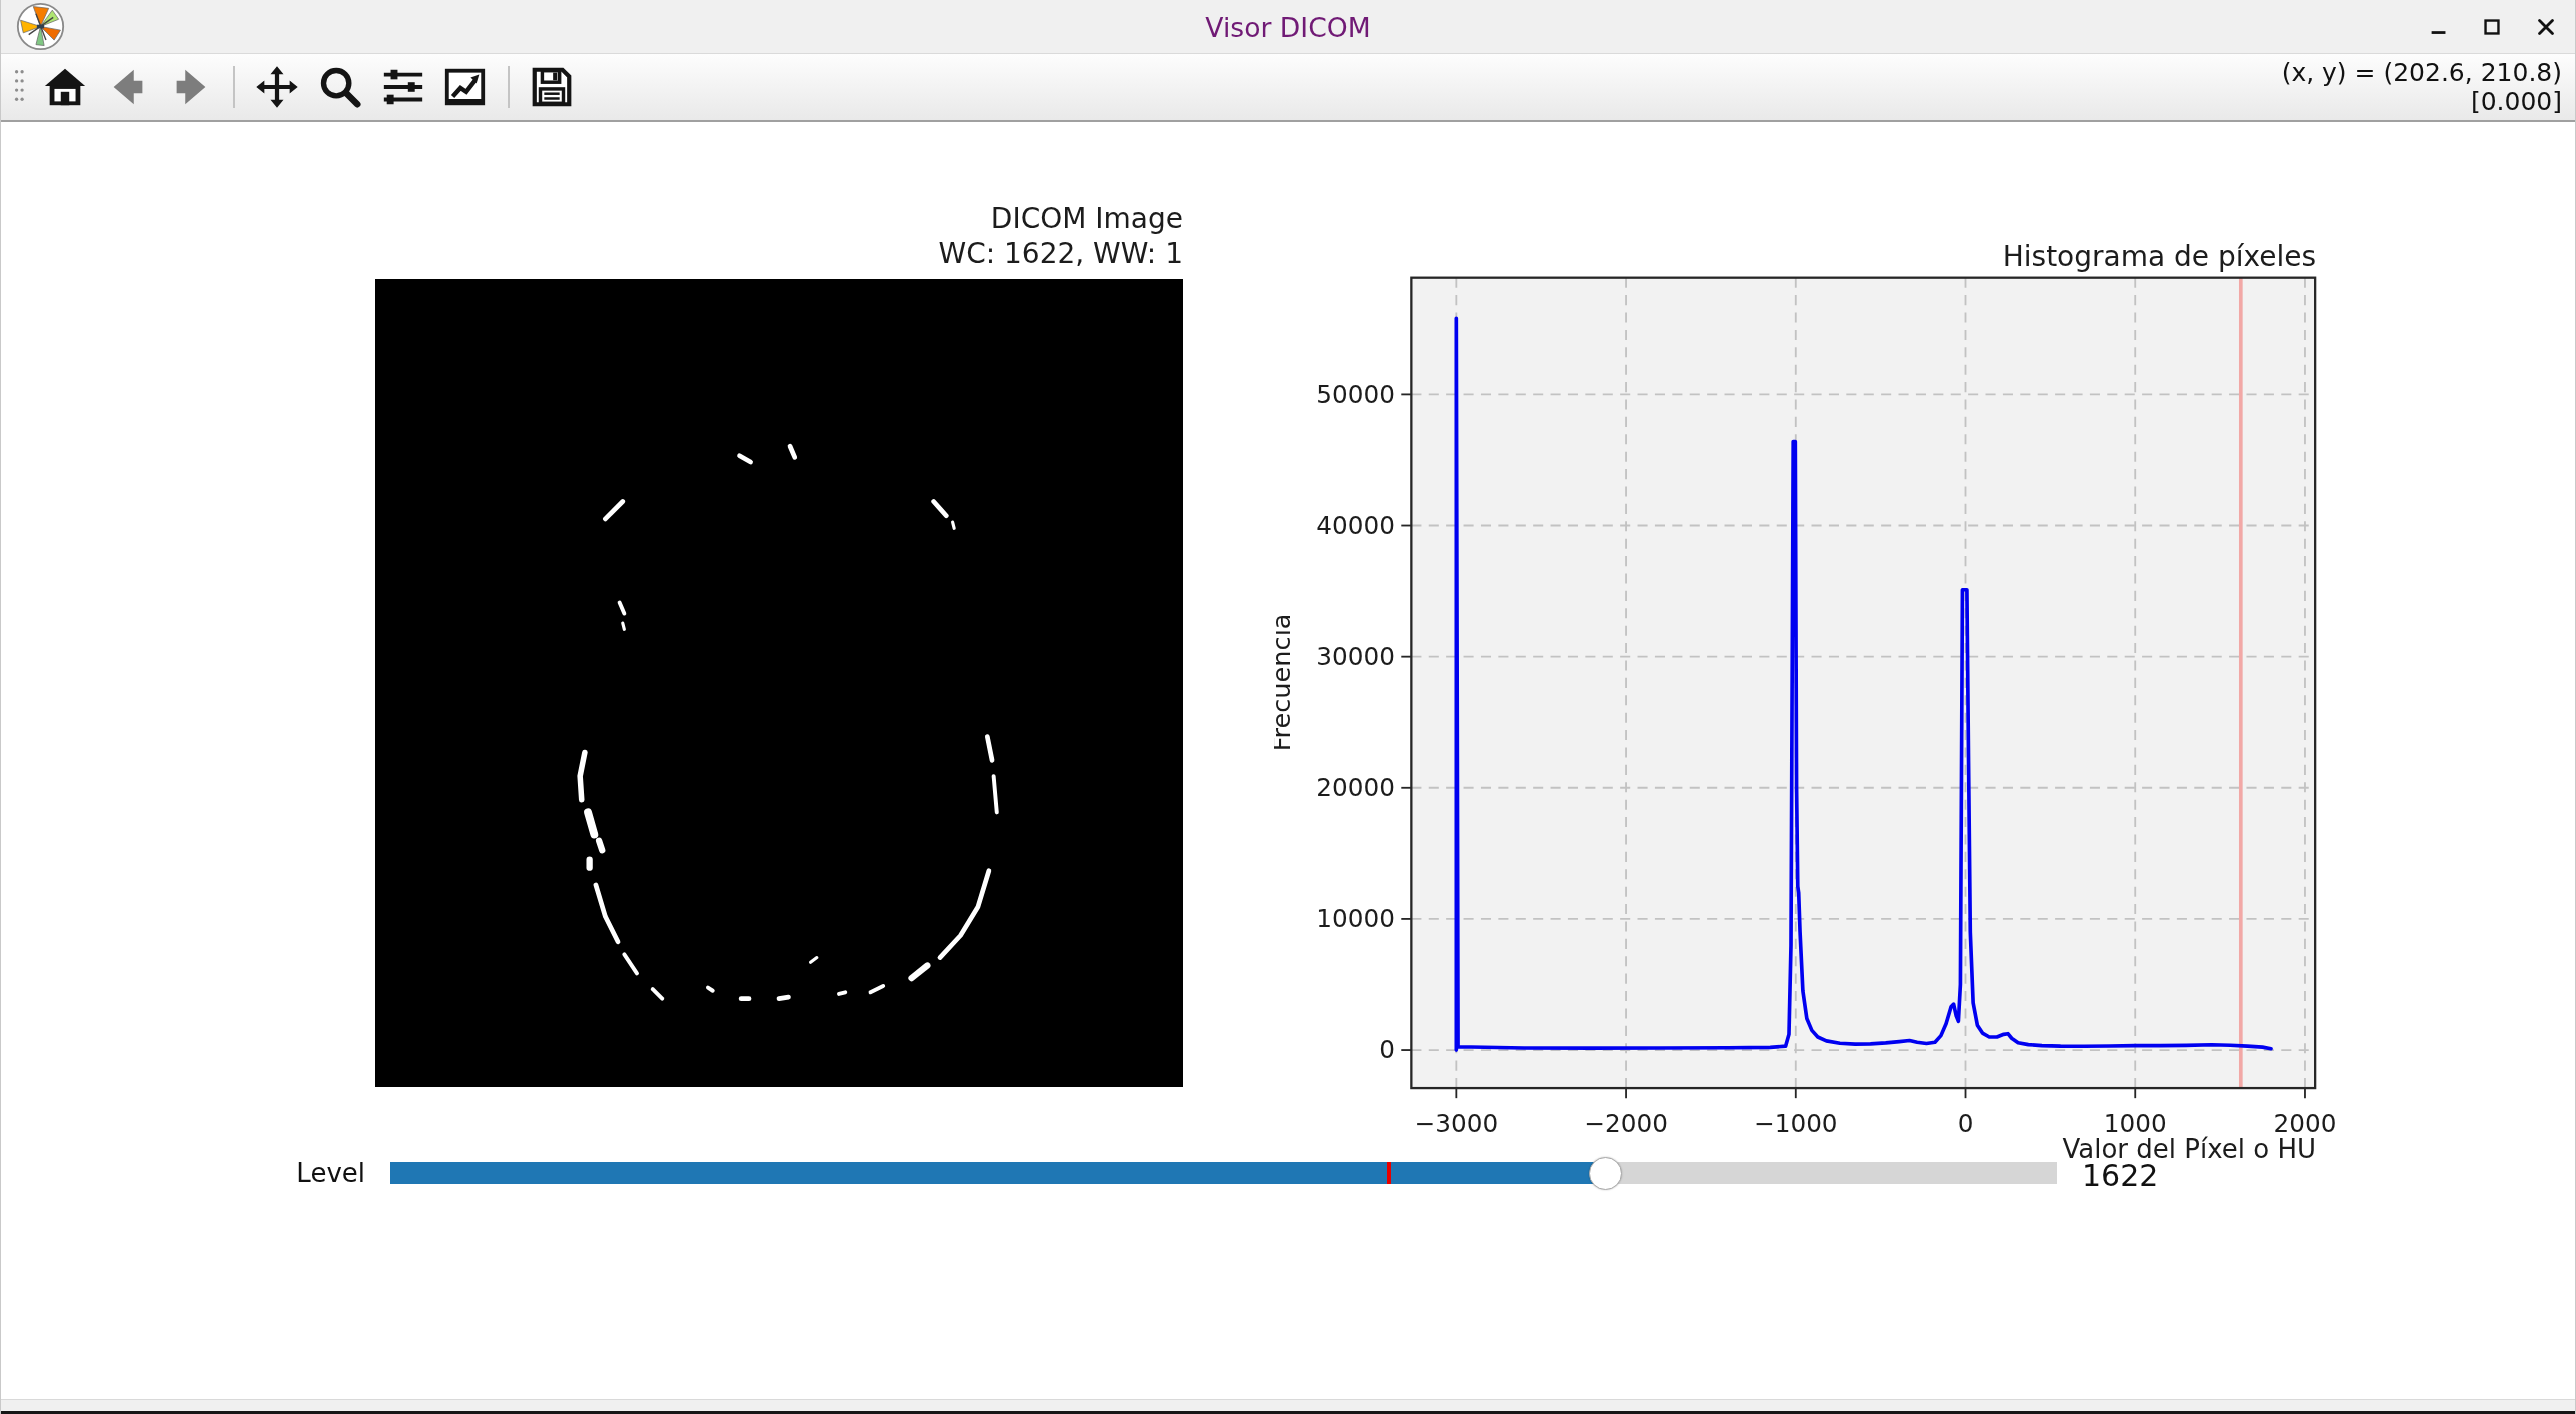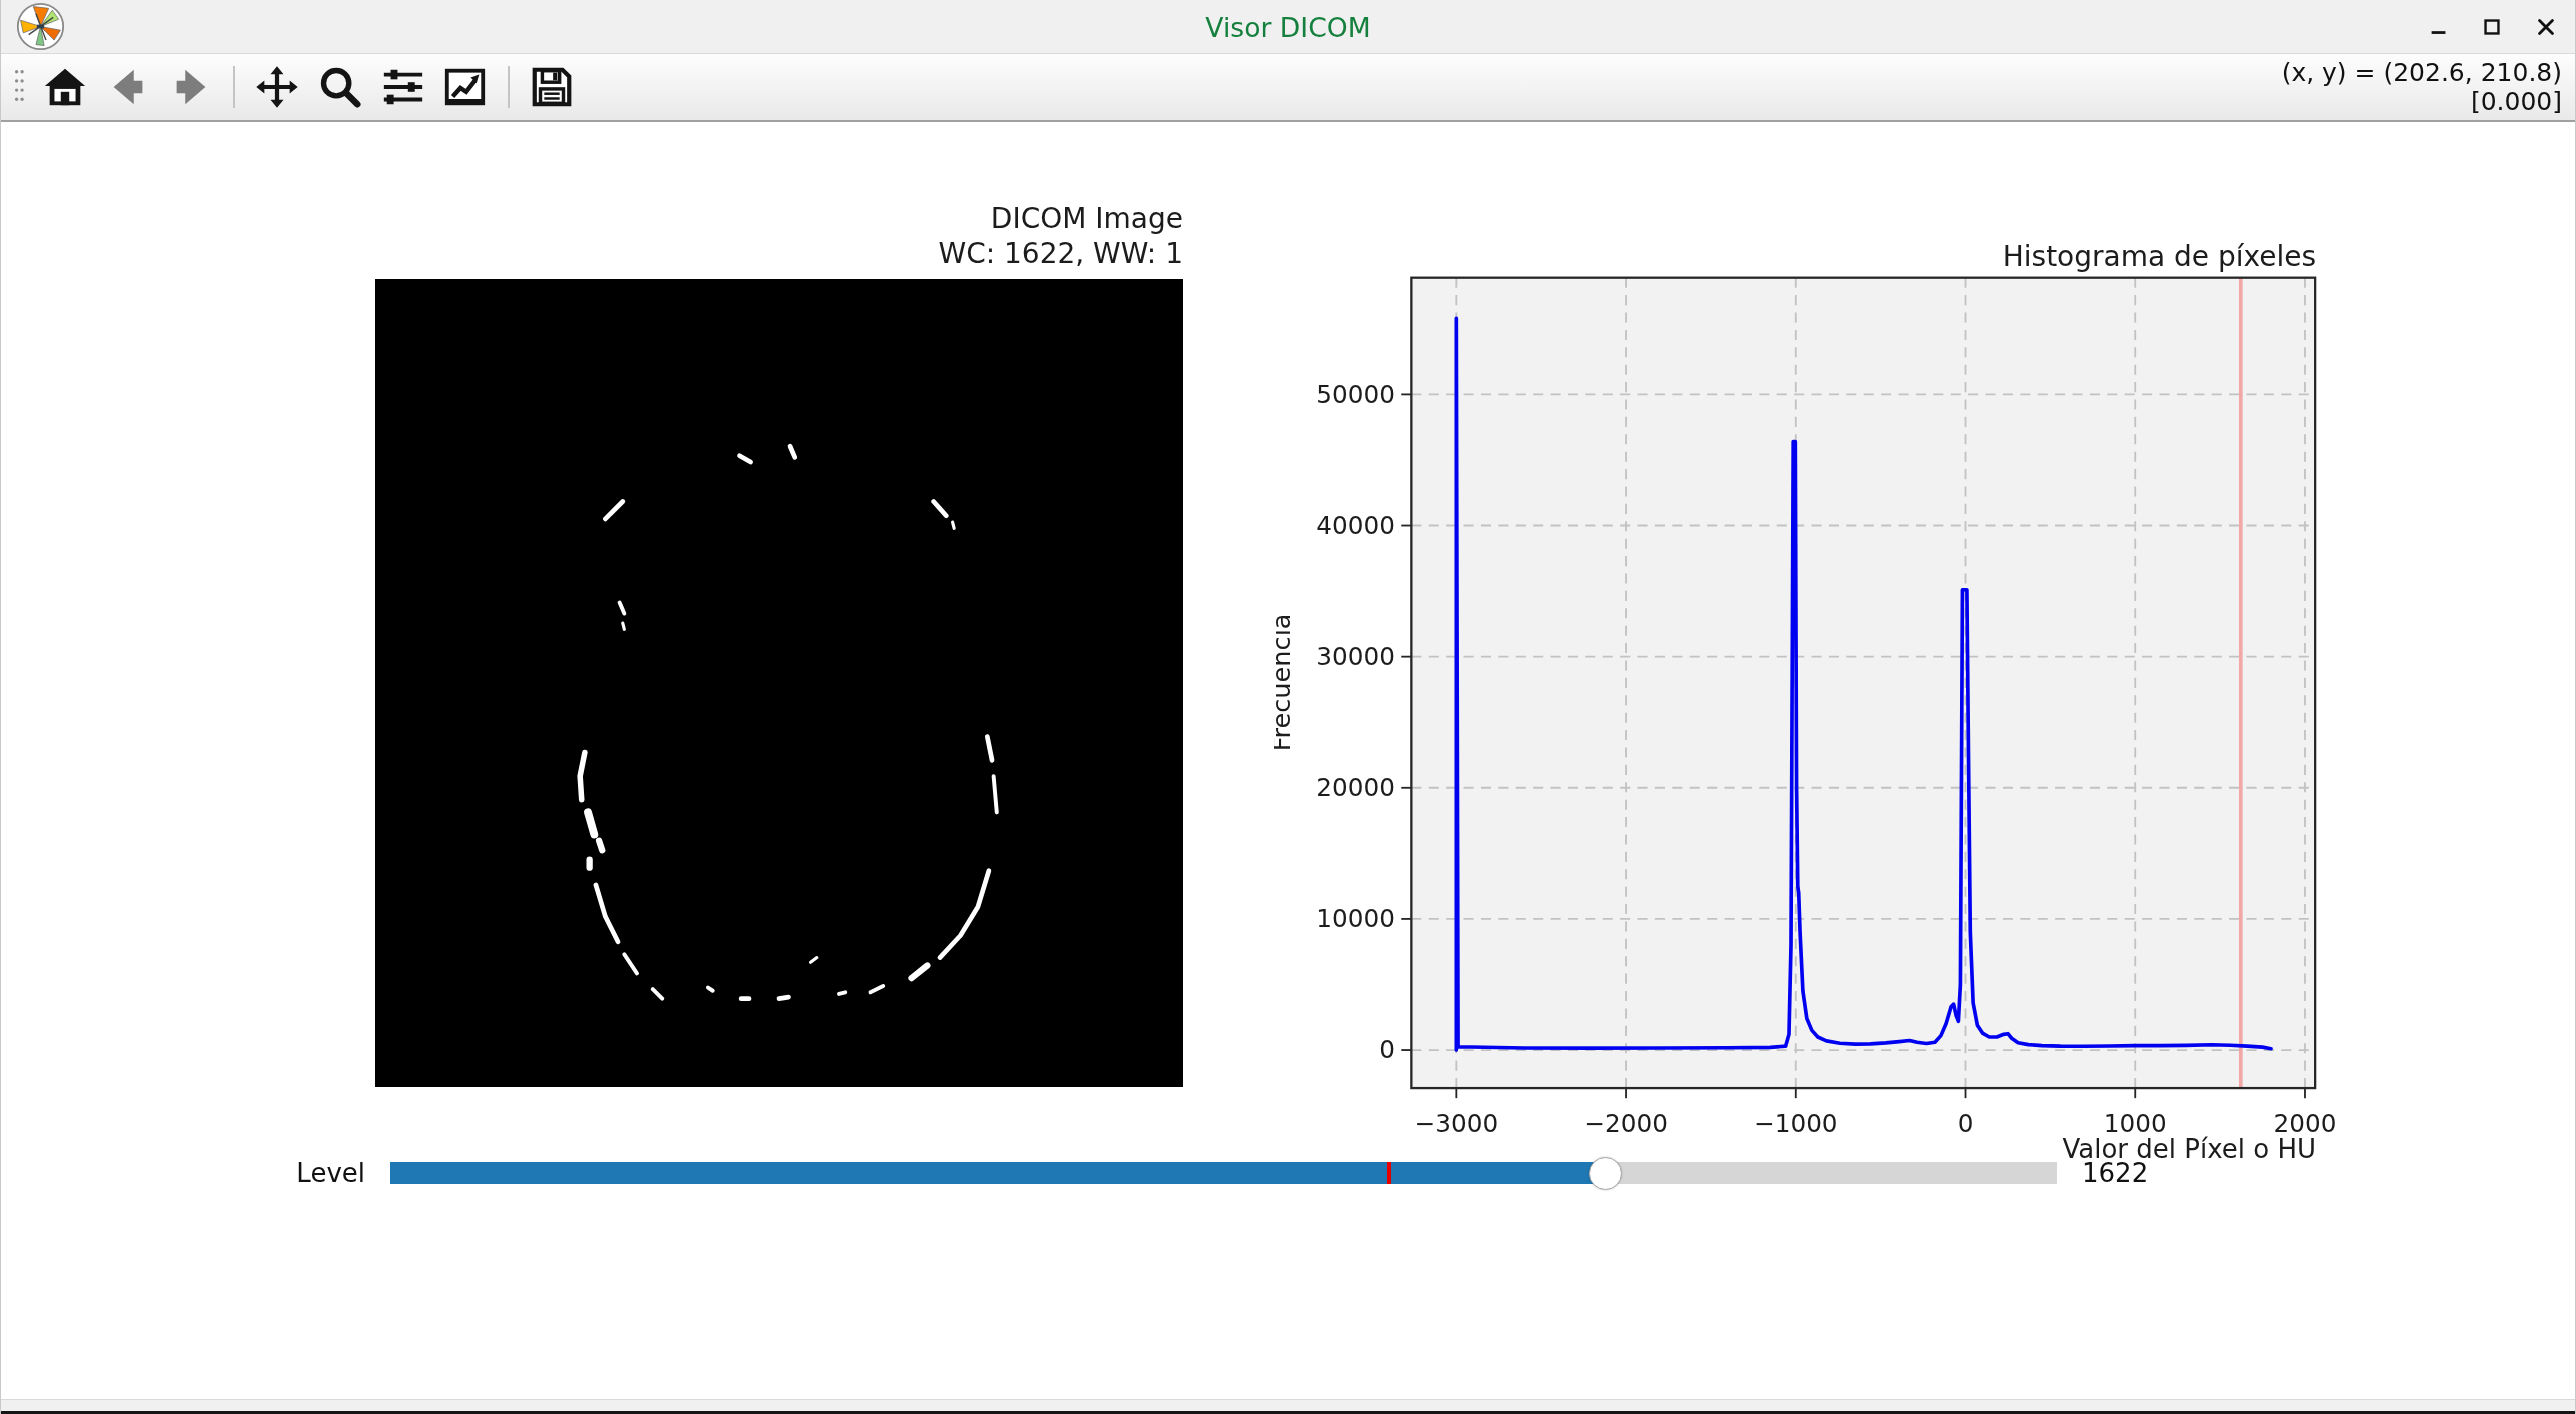--- a/index.html
+++ b/index.html
@@ -1,20 +1,20 @@
 <!DOCTYPE html>
 <html style="font-size:14.7px"><head>
 <meta charset="utf-8">
 <style>
   html,body{margin:0;padding:0;background:#fff;}
   .app{position:relative;width:2576px;height:1414px;background:#ffffff;overflow:hidden;
        font-family:"DejaVu Sans",sans-serif;border-left:0.9px solid #c9c9c9;border-right:0.9px solid #c9c9c9;box-sizing:border-box;}
   
   .titlebar{position:absolute;left:0;top:0;width:100%;height:53px;background:#f0f0f0;border-bottom:0.9px solid #dadada;}
-  .apptitle{position:absolute;left:0;top:12px;width:100%;text-align:center;font-size:26.6px;color:#15803d;}
+  .apptitle{position:absolute;left:0;top:12px;width:100%;text-align:center;font-size:26.6px;color:#701a75;}
   .applogo{position:absolute;left:14.7px;top:1.8px;}
   .winctl{position:absolute;right:16.5px;top:13.7px;display:flex;gap:27.5px;}
   .winbtn{width:26px;height:26px;display:flex;align-items:center;justify-content:center;cursor:default;}
   
   .toolbar{position:absolute;left:0;top:54px;width:100%;height:66px;
            background:linear-gradient(#fdfdfd,#e9e9e9);border-bottom:2.7px solid #a0a0a0;}
   .tools{position:absolute;left:11px;top:0;height:66px;display:flex;align-items:center;gap:14.7px;}
   .tbtn{width:48px;height:48px;display:flex;align-items:center;justify-content:center;}
   .tsep{width:1.8px;height:42px;background:#c4c4c4;margin:0 3.7px;}
   .coords{position:absolute;right:13px;top:3.7px;text-align:right;font-size:25px;line-height:29px;color:#111;}
@@ -27,21 +27,21 @@
   #dicom{position:absolute;left:374px;top:279px;width:808px;height:808px;}
   #hist{position:absolute;left:1273px;top:270px;width:1108px;height:921px;}
   
   .srow{position:absolute;left:0;width:2576px;height:22px;}
   .slabel{position:absolute;left:37px;top:-3.7px;width:327px;text-align:right;font-size:26px;color:#111;}
   .strack{position:absolute;left:389px;top:0;width:1667px;height:22px;background:#d6d6d6;}
   .sfill{position:absolute;left:0;top:0;height:22px;}
   .stick{position:absolute;top:0;width:3.7px;height:22px;}
   .shandle{position:absolute;top:-5.5px;width:33px;height:33px;border-radius:50%;background:#fff;
            border:1.8px solid #a9a9a9;box-sizing:border-box;box-shadow:0 0 1.8px rgba(0,0,0,.25);}
-  .svalue{position:absolute;left:2081px;top:-3.7px;font-size:26px;color:#111;}
+  .svalue{position:absolute;left:2081px;top:-3.7px;font-size:30px;color:#111;}
   
   .bstrip{position:absolute;left:0;top:1399px;width:100%;height:12px;background:#f0f0f0;border-top:0.9px solid #d9d9d9;}
   .bedge{position:absolute;left:0;top:1411px;width:100%;height:3.7px;background:#161616;}
 </style>
 </head>
 <body>
 
 <div class="app">
 
   <div class="titlebar">

